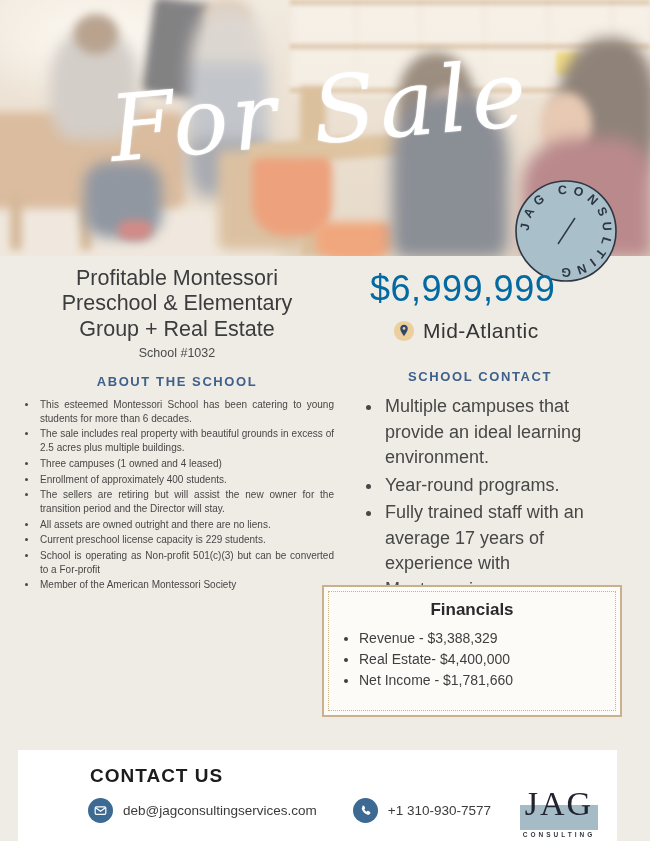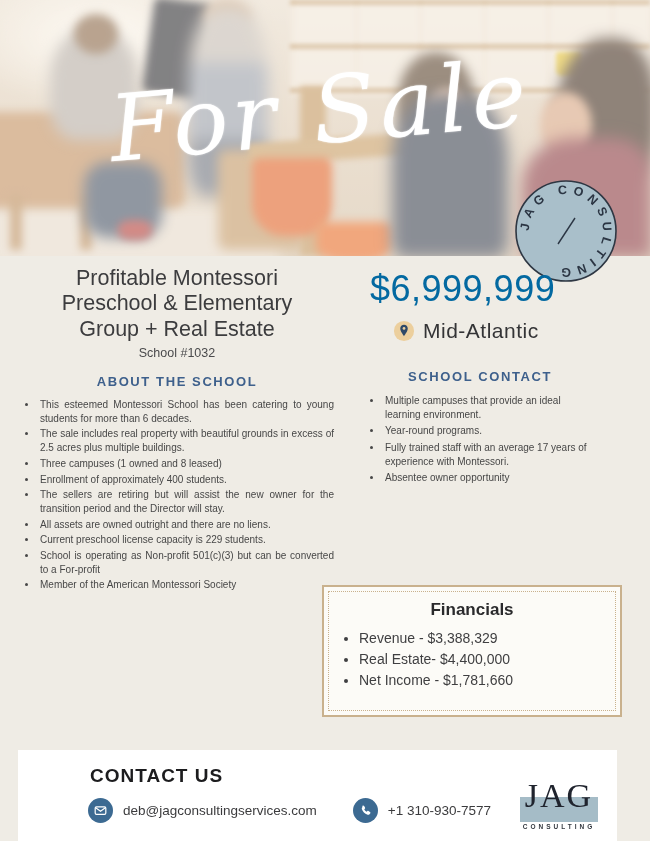--- a/index.html
+++ b/index.html
@@ -77,21 +77,21 @@
   .bullets li { margin-bottom:2px; padding-left:2px; }
 
   
   .col-right { position:absolute; left:345px; top:268px; width:292px; }
   .price { padding-left:25px; font-size:36px; font-weight:400; color:#0369a1; letter-spacing:.5px; }
   .location-row { margin-top:9px; padding-left:48px; display:flex; align-items:center; gap:8px; }
   .location-text { font-size:21px; color:#343436; letter-spacing:.5px; }
   .col-right .sec-head { width:270px; margin-top:26px; }
   .features {
     margin-top:10px; margin-left:22px; padding-left:16px; list-style:disc;
-    font-size:10px; line-height:1.42; color:#474747; width:230px;
+    font-size:18px; line-height:1.42; color:#474747; width:230px;
   }
   .features li { margin-bottom:2px; padding-left:2px; }
 
   
   .fin-box {
     position:absolute; left:322px; top:585px; width:300px; height:132px;
     background:#fcfbf7; border:2px solid #c9b18d; padding:4px;
   }
   .fin-inner { width:100%; height:100%; border:1px dotted #c9b18d; padding-top:8px; }
   .fin-head { text-align:center; font-size:17px; font-weight:700; color:#2a2a2c; }
@@ -101,21 +101,21 @@
   }
 
   
   .footer-card { position:absolute; left:18px; top:750px; width:599px; height:91px; background:#ffffff; }
   .contact-head { position:absolute; left:72px; top:15px; font-size:19px; font-weight:800; letter-spacing:1px; color:#1c1c1e;text-align:center; }
   .contact-row { position:absolute; left:70px; top:48px; display:flex; align-items:center; gap:10px; }
   .contact-icon { width:25px; height:25px; border-radius:50%; background:#3c6a92; display:flex; align-items:center; justify-content:center; flex:0 0 auto; }
   .contact-text { font-size:13.5px; color:#3b3b3d; }
   .phone-group { margin-left:26px; display:flex; align-items:center; gap:10px; }
 
-  .jag-logo { position:absolute; left:502px; top:32px; width:100px; height:50px; }
+  .jag-logo { position:absolute; left:502px; top:40px; width:100px; height:50px; }
   .jag-rect { position:absolute; left:0; top:15px; width:78px; height:25px; background:#a5bcc7; }
   .jag-text {
     position:absolute; left:0; top:-6px; width:78px; text-align:center;
     font-family:"Liberation Serif", serif; font-size:34px; font-weight:400;
     color:#20242e; letter-spacing:2px; line-height:1.2;
   }
   .jag-sub {
     position:absolute; left:0; top:41px; width:78px; text-align:center;
     font-size:6.5px; letter-spacing:3px; color:#33383f; font-weight:700;
   }
@@ -166,21 +166,21 @@
     </svg>
   </div>
 
   <div class="col-left">
     <div class="listing-title">Profitable Montessori Preschool &amp; Elementary Group + Real Estate</div>
     <div class="school-id">School #1032</div>
     <div class="sec-head">ABOUT THE SCHOOL</div>
     <ul class="bullets">
       <li>This esteemed Montessori School has been catering to young students for more than 6 decades.</li>
       <li>The sale includes real property with beautiful grounds in excess of 2.5 acres plus multiple buildings.</li>
-      <li>Three campuses (1 owned and 8 leased)</li>
+      <li>Three campuses (1 owned and 4 leased)</li>
       <li>Enrollment of approximately 400 students.</li>
       <li>The sellers are retiring but will assist the new owner for the transition period and the Director will stay.</li>
       <li>All assets are owned outright and there are no liens.</li>
       <li>Current preschool license capacity is 229 students.</li>
       <li>School is operating as Non-profit 501(c)(3) but can be converted to a For-profit</li>
       <li>Member of the American Montessori Society</li>
     </ul>
   </div>
 
   <div class="col-right">

